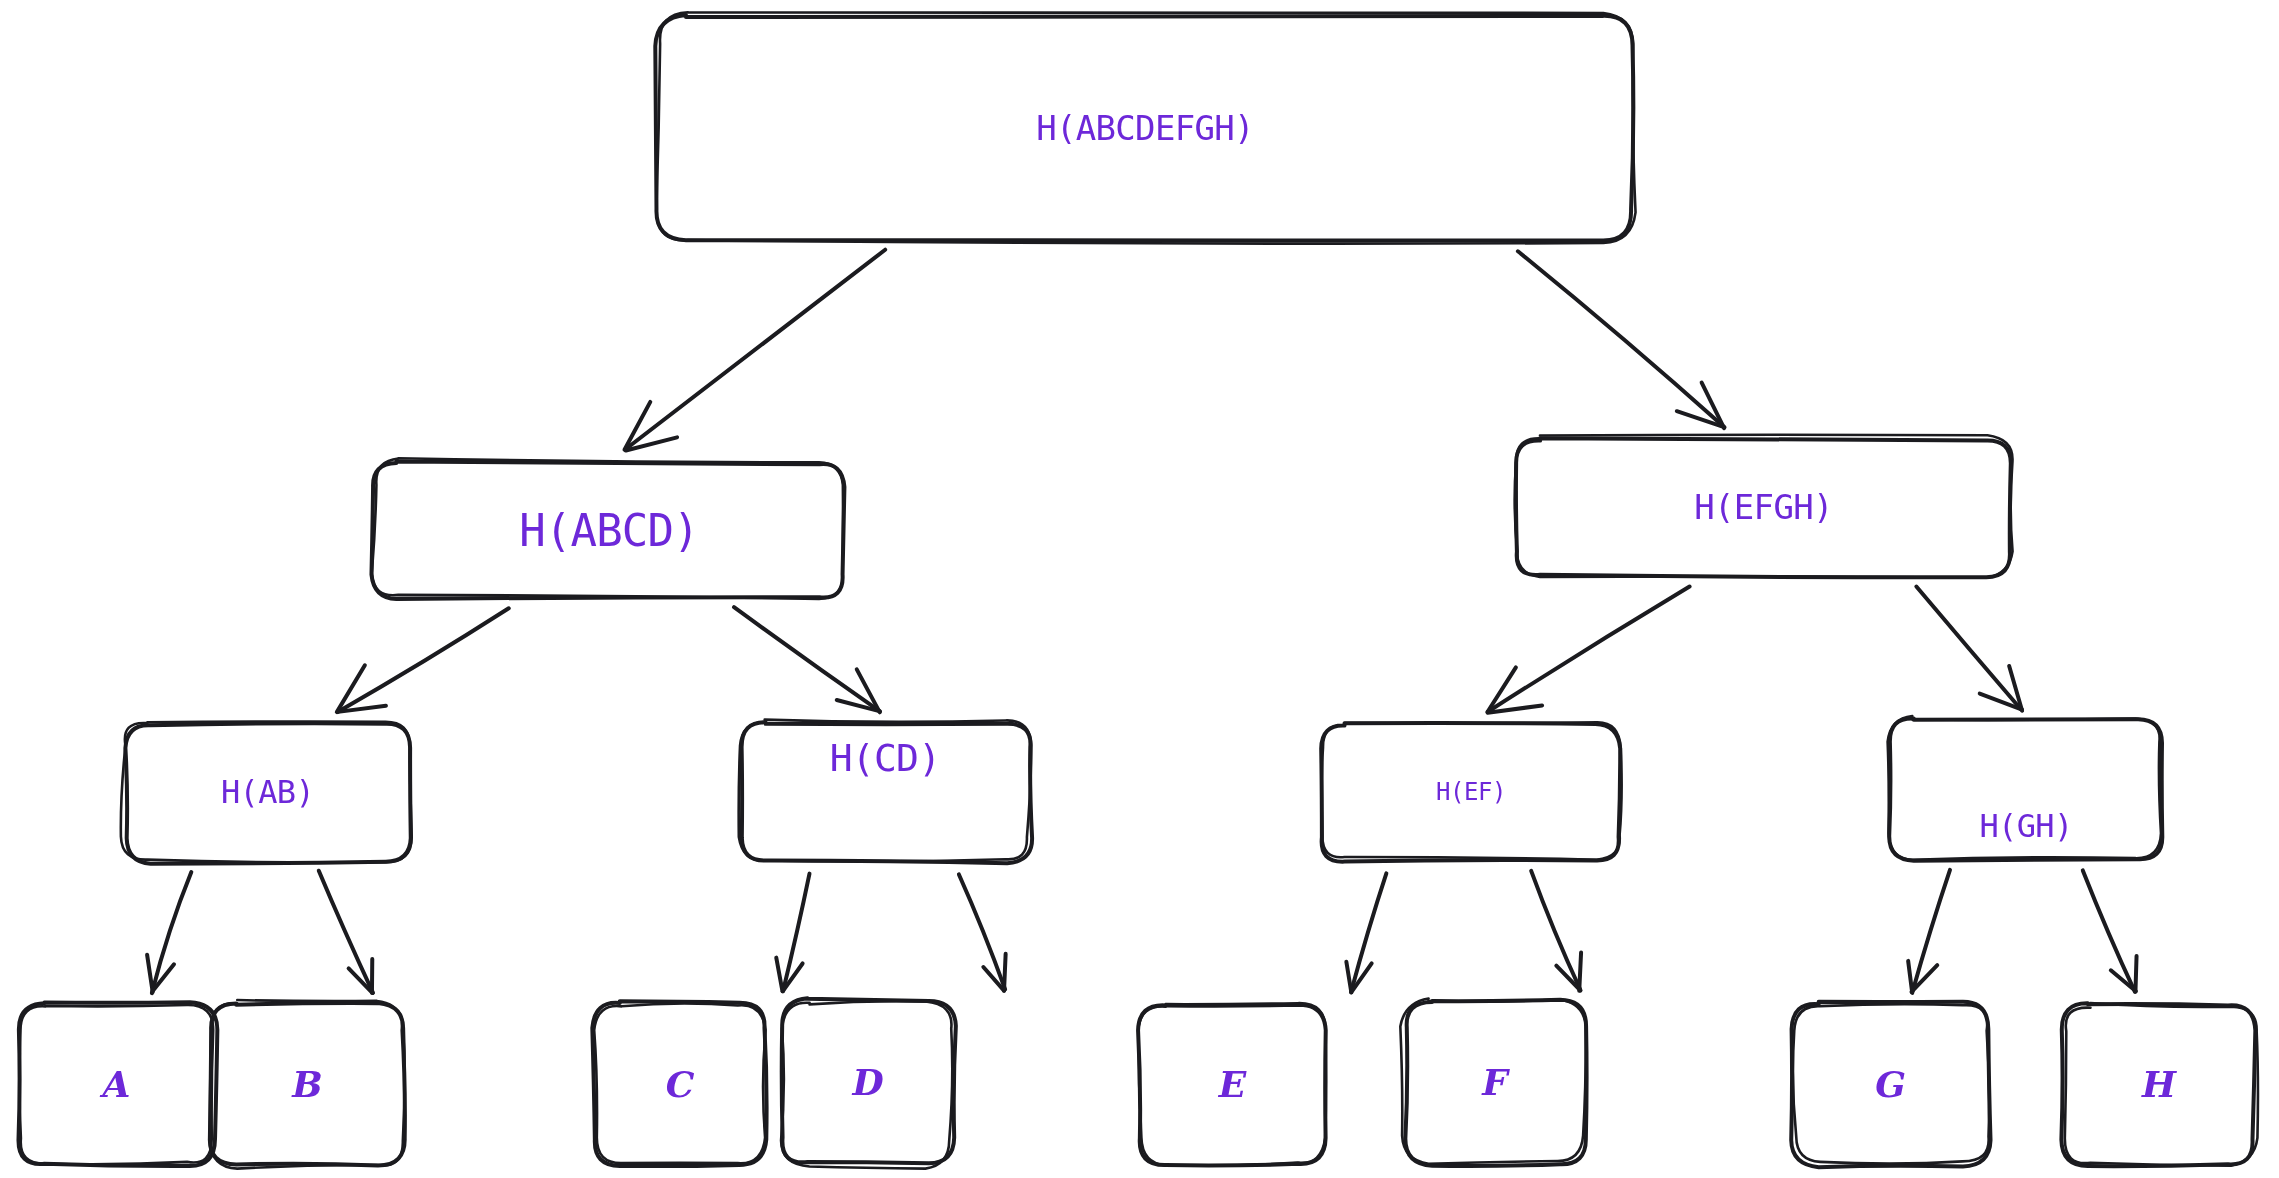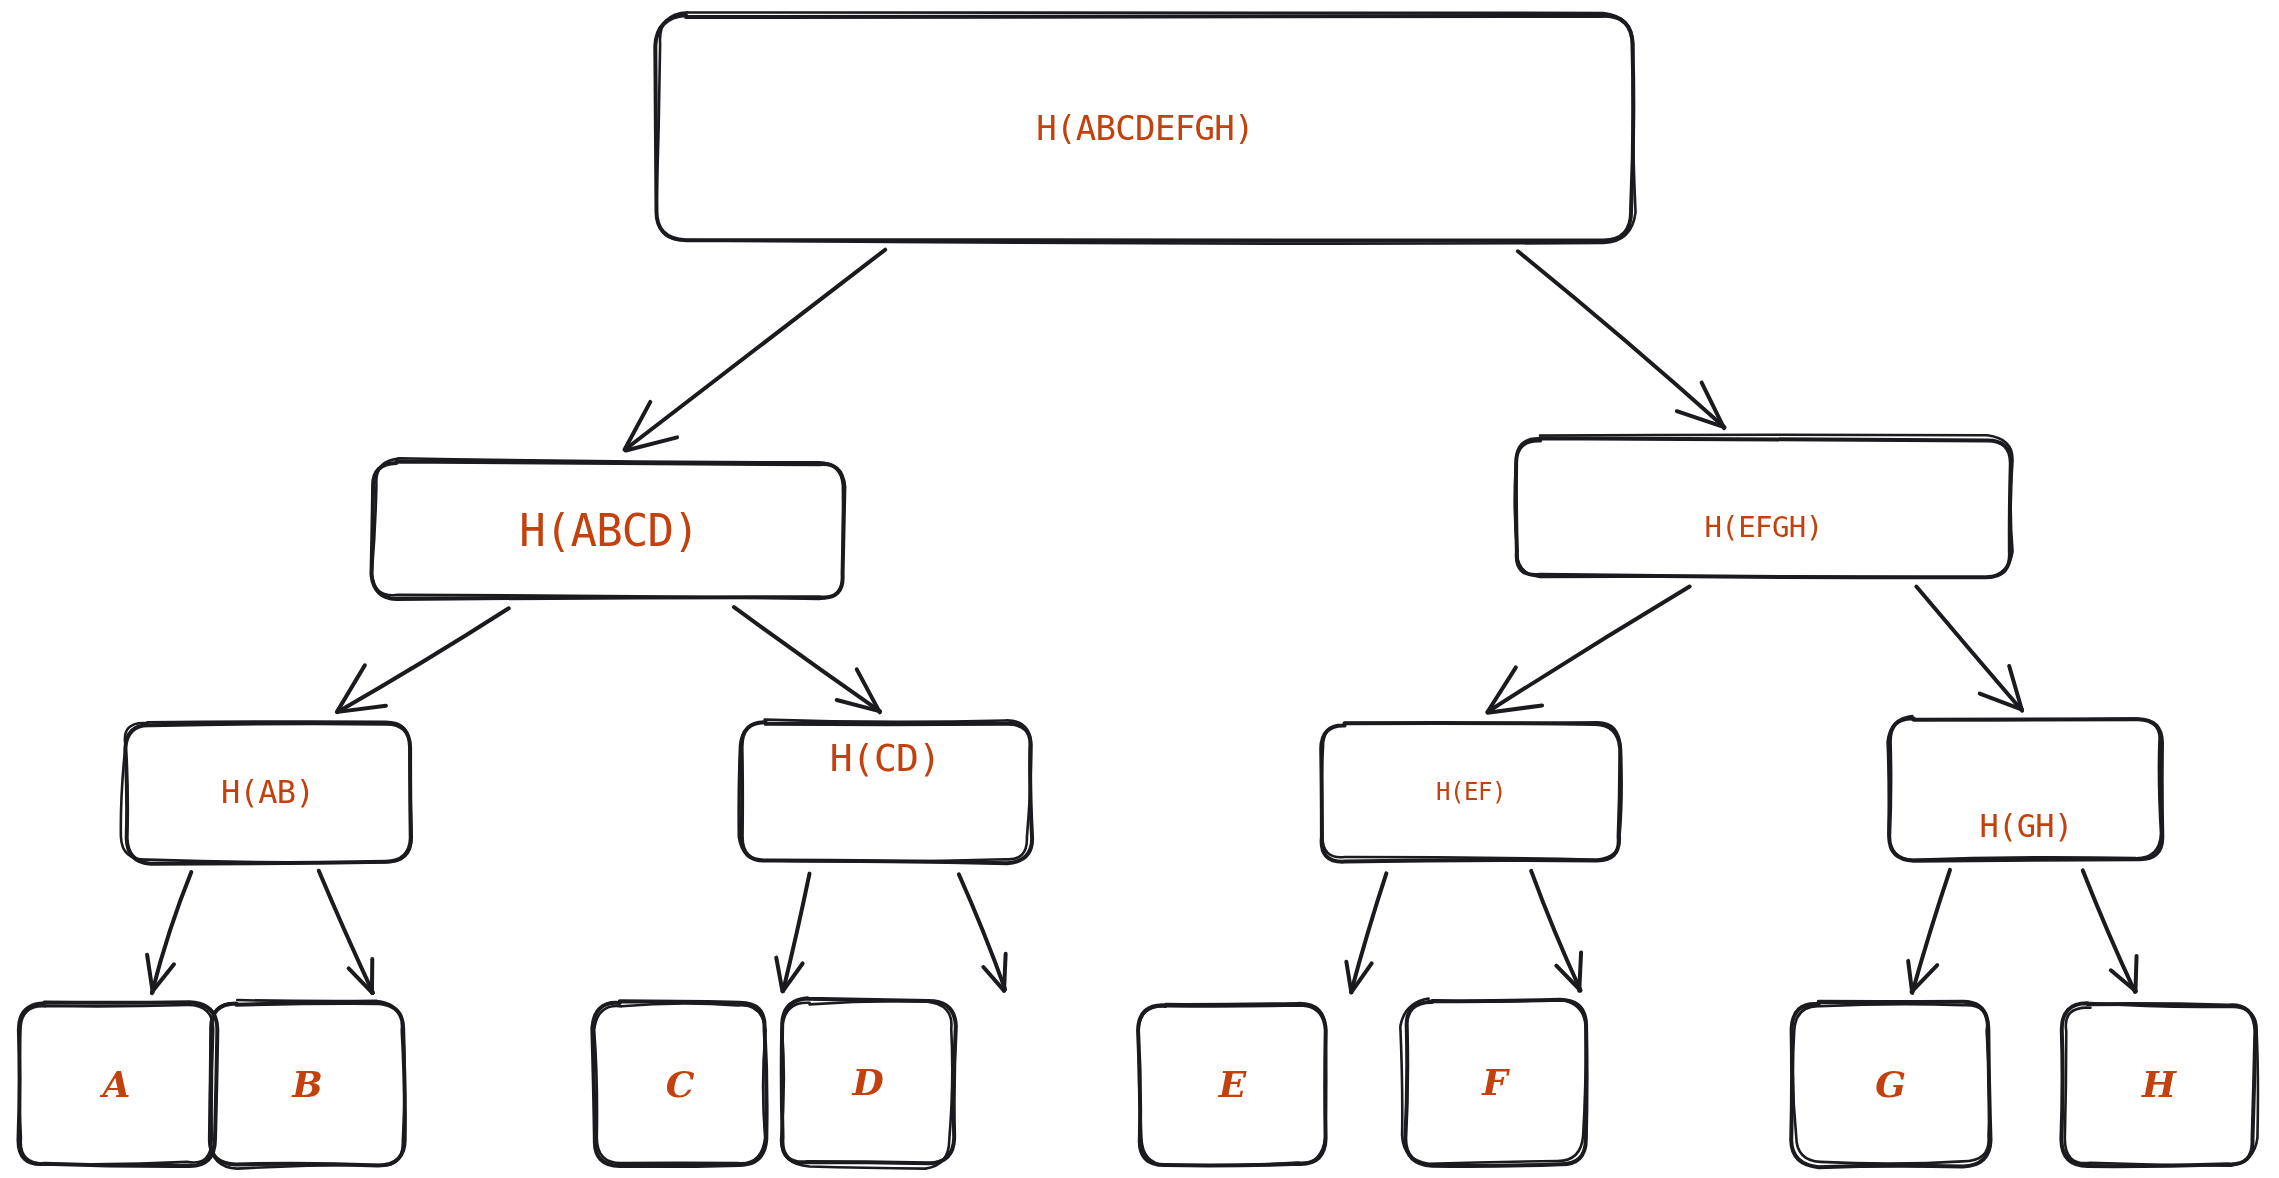--- a/index.html
+++ b/index.html
@@ -21,21 +21,21 @@
     left: 0;
     top: 0;
     width: 2279px;
     height: 1178px;
   }
   .node-label {
     position: absolute;
     display: flex;
     align-items: center;
     justify-content: center;
-    color: #c2410c;
+    color: #6d28d9;
     white-space: nowrap;
     pointer-events: none;
     user-select: none;
   }
   .lbl-hash {
     font-family: "DejaVu Sans Mono", "Liberation Mono", monospace;
     font-weight: 400;
     letter-spacing: -0.02em;
   }
   .lbl-leaf {
@@ -118,21 +118,21 @@
       <path d="M 1949.9902147252578 869.8737637060694 Q 1930.203745502513 928.898978125304 1912.1928393220528 992.8391032315791" fill="none" stroke="#1b1b1f" stroke-width="4" stroke-linecap="round" stroke-linejoin="round"></path>
       <path d="M 1908.1523144222879 960.8732316447706 L 1912.1163403615355 991.9124209056608" fill="none" stroke="#1b1b1f" stroke-width="4" stroke-linecap="round" stroke-linejoin="round"></path>
       <path d="M 1937.264704079766 965.195976317401 L 1911.5074098049663 991.7777474774048" fill="none" stroke="#1b1b1f" stroke-width="4" stroke-linecap="round" stroke-linejoin="round"></path>
       <path d="M 2082.803035528632 870.4214999000542 Q 2107.7758893775754 933.6826164759696 2134.863473290764 991.6458717413246" fill="none" stroke="#1b1b1f" stroke-width="4" stroke-linecap="round" stroke-linejoin="round"></path>
       <path d="M 2110.835994078358 970.2761687872471 L 2135.867709875107 991.25199811114" fill="none" stroke="#1b1b1f" stroke-width="4" stroke-linecap="round" stroke-linejoin="round"></path>
       <path d="M 2136.5501385243447 955.9444373768677 L 2135.449059845414 991.8113237051293" fill="none" stroke="#1b1b1f" stroke-width="4" stroke-linecap="round" stroke-linejoin="round"></path>
     </svg>
   <div id="labels">
       <div class="node-label lbl-hash" style="left: 656px; top: 16px; width: 978px; height: 224px; font-size: 34px;">H(ABCDEFGH)</div>
       <div class="node-label lbl-hash" style="left: 373px; top: 462px; width: 472px; height: 136px; font-size: 44px;">H(ABCD)</div>
-      <div class="node-label lbl-hash" style="left: 1517px; top: 458px; width: 493px; height: 137px; font-size: 29px;">H(EFGH)</div>
+      <div class="node-label lbl-hash" style="left: 1517px; top: 438px; width: 493px; height: 137px; font-size: 34px;">H(EFGH)</div>
       <div class="node-label lbl-hash" style="left: 125px; top: 723px; width: 285px; height: 138px; font-size: 32px; text-align: right;">H(AB)</div>
       <div class="node-label lbl-hash" style="left: 740px; top: 688px; width: 290px; height: 140px; font-size: 38px;">H(CD)</div>
       <div class="node-label lbl-hash" style="left: 1322px; top: 723px; width: 298px; height: 138px; font-size: 24px;">H(EF)</div>
       <div class="node-label lbl-hash" style="left: 1890px; top: 756px; width: 272px; height: 139px; font-size: 32px;">H(GH)</div>
       <div class="node-label lbl-leaf" style="left: 18px; top: 1003px; width: 197px; height: 162px; font-size: 36px;">A</div>
       <div class="node-label lbl-leaf" style="left: 210px; top: 1003px; width: 195px; height: 162px; font-size: 36px;">B</div>
       <div class="node-label lbl-leaf" style="left: 595px; top: 1003px; width: 170px; height: 162px; font-size: 36px;">C</div>
       <div class="node-label lbl-leaf" style="left: 782px; top: 1000px; width: 172px; height: 164px; font-size: 36px;">D</div>
       <div class="node-label lbl-leaf" style="left: 1140px; top: 1003px; width: 185px; height: 162px; font-size: 36px;">E</div>
       <div class="node-label lbl-leaf" style="left: 1405px; top: 1000px; width: 180px; height: 164px; font-size: 36px;">F</div>

